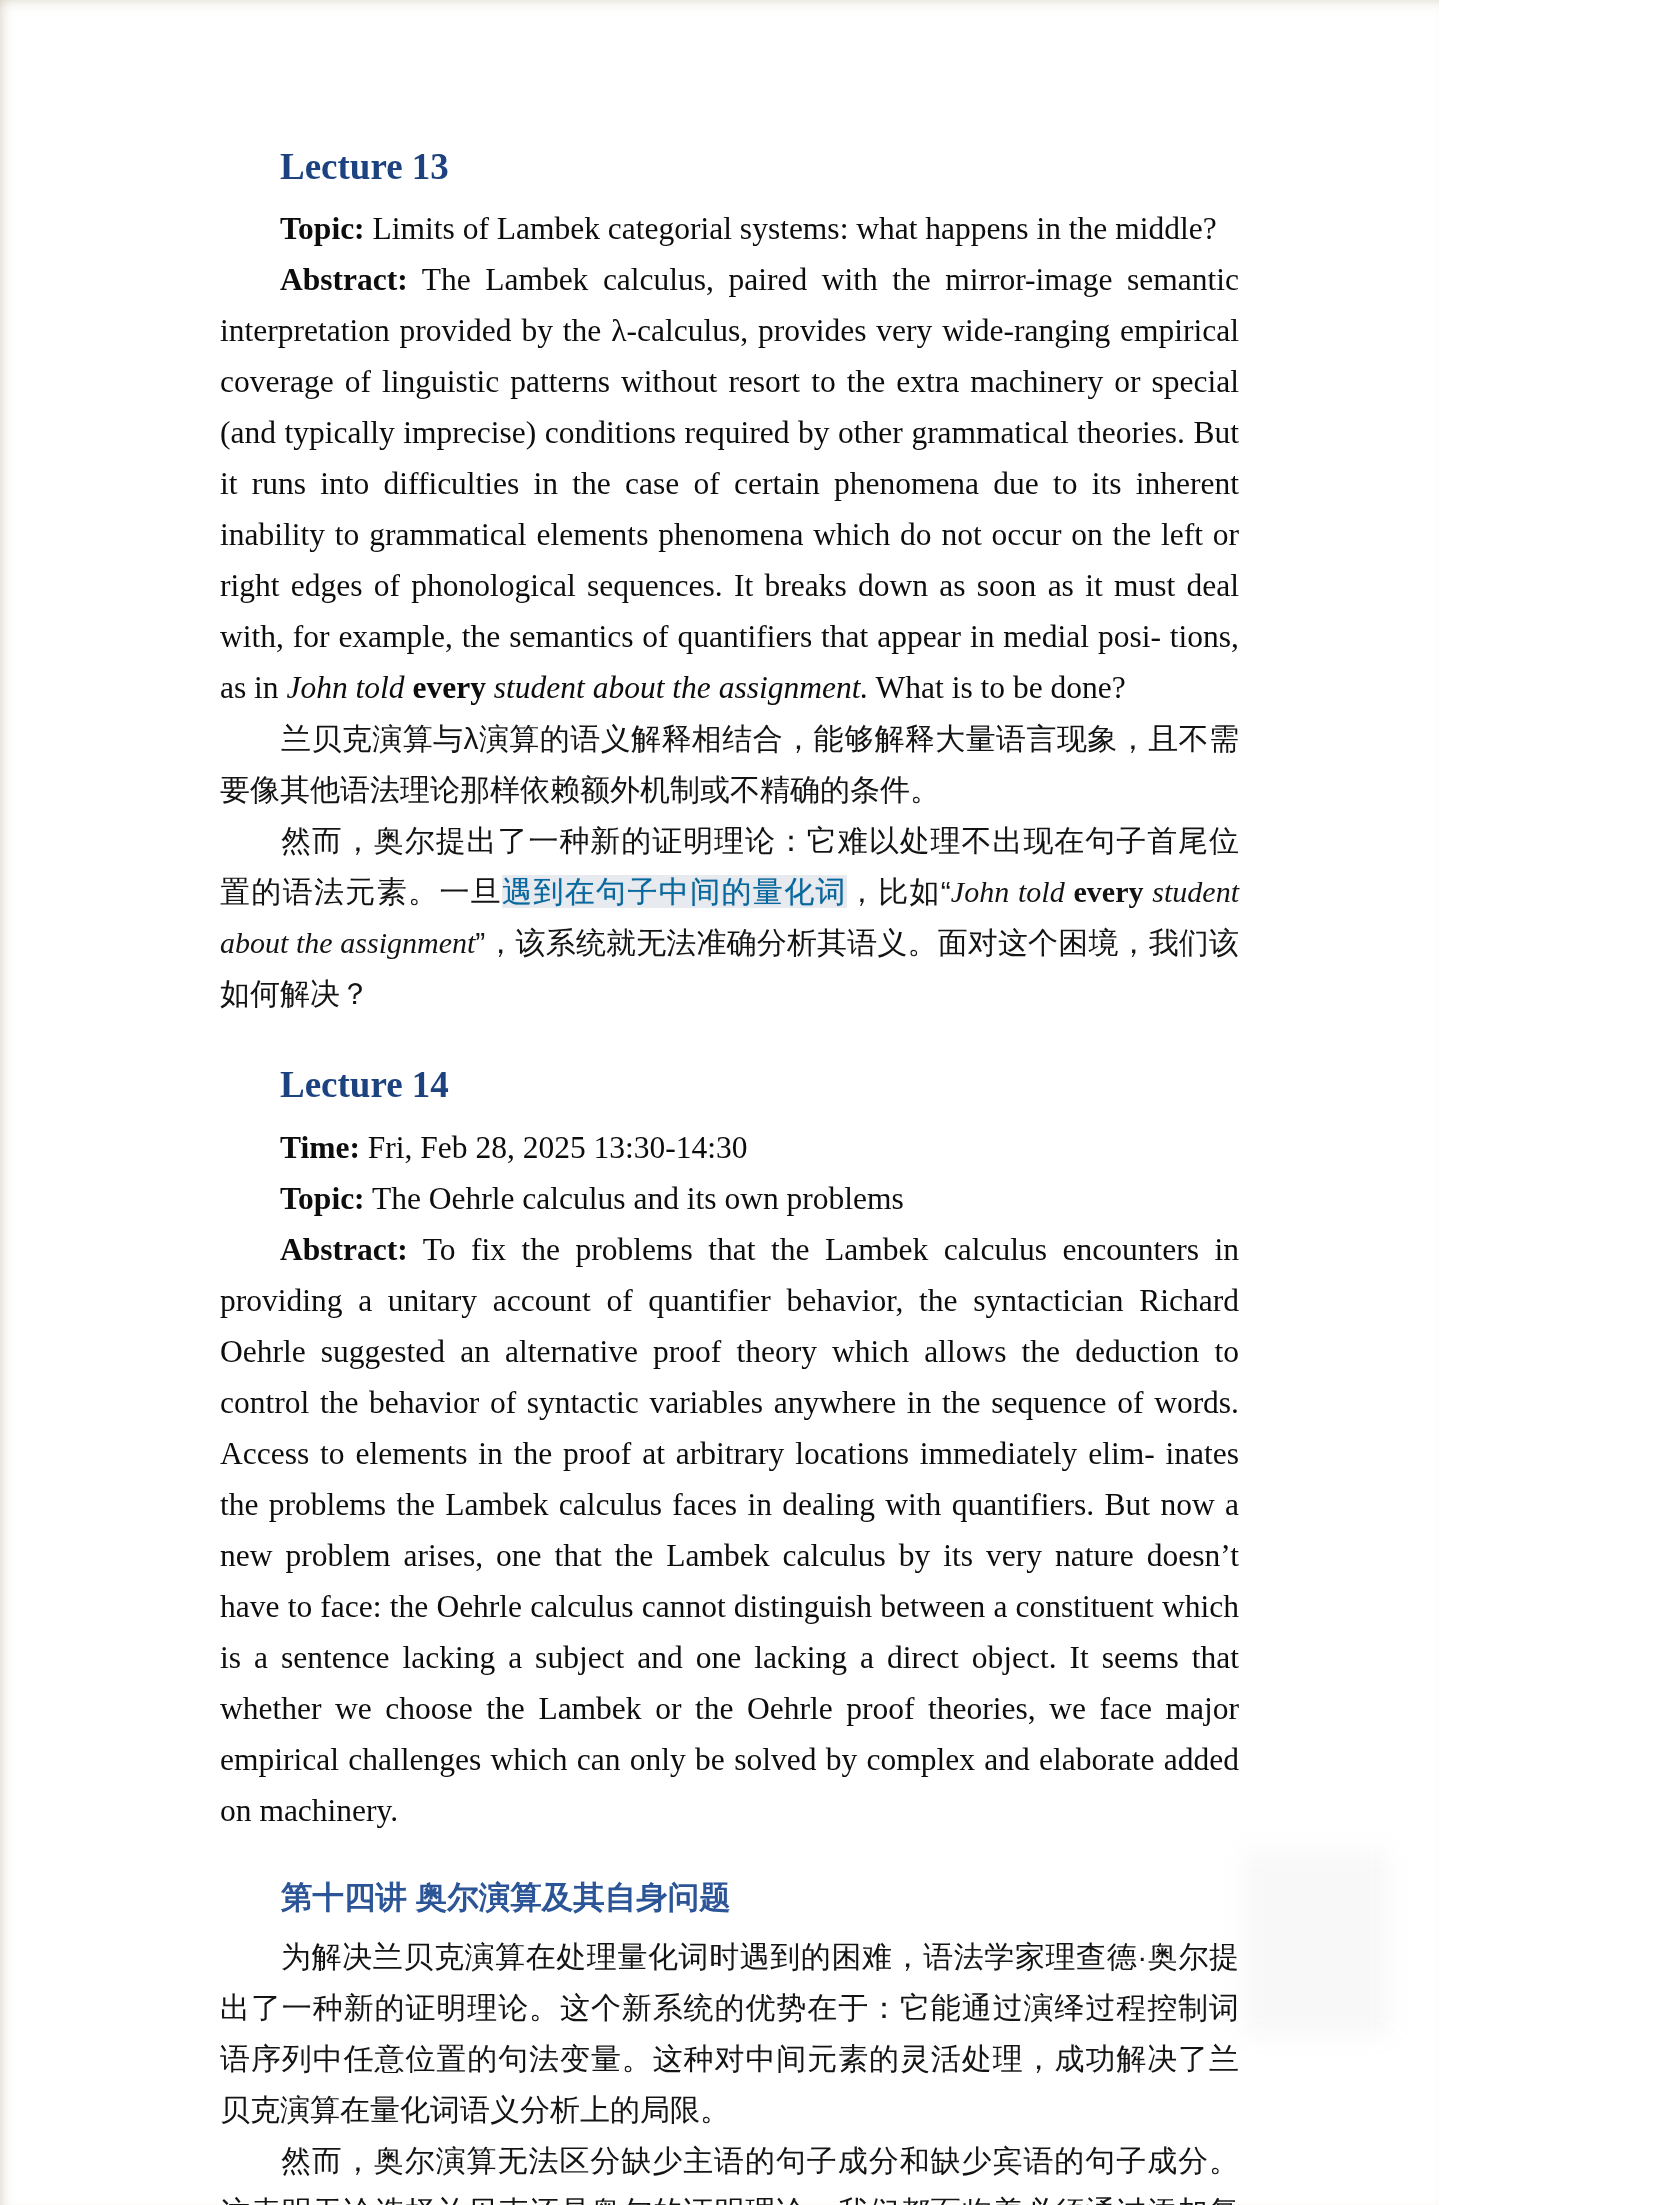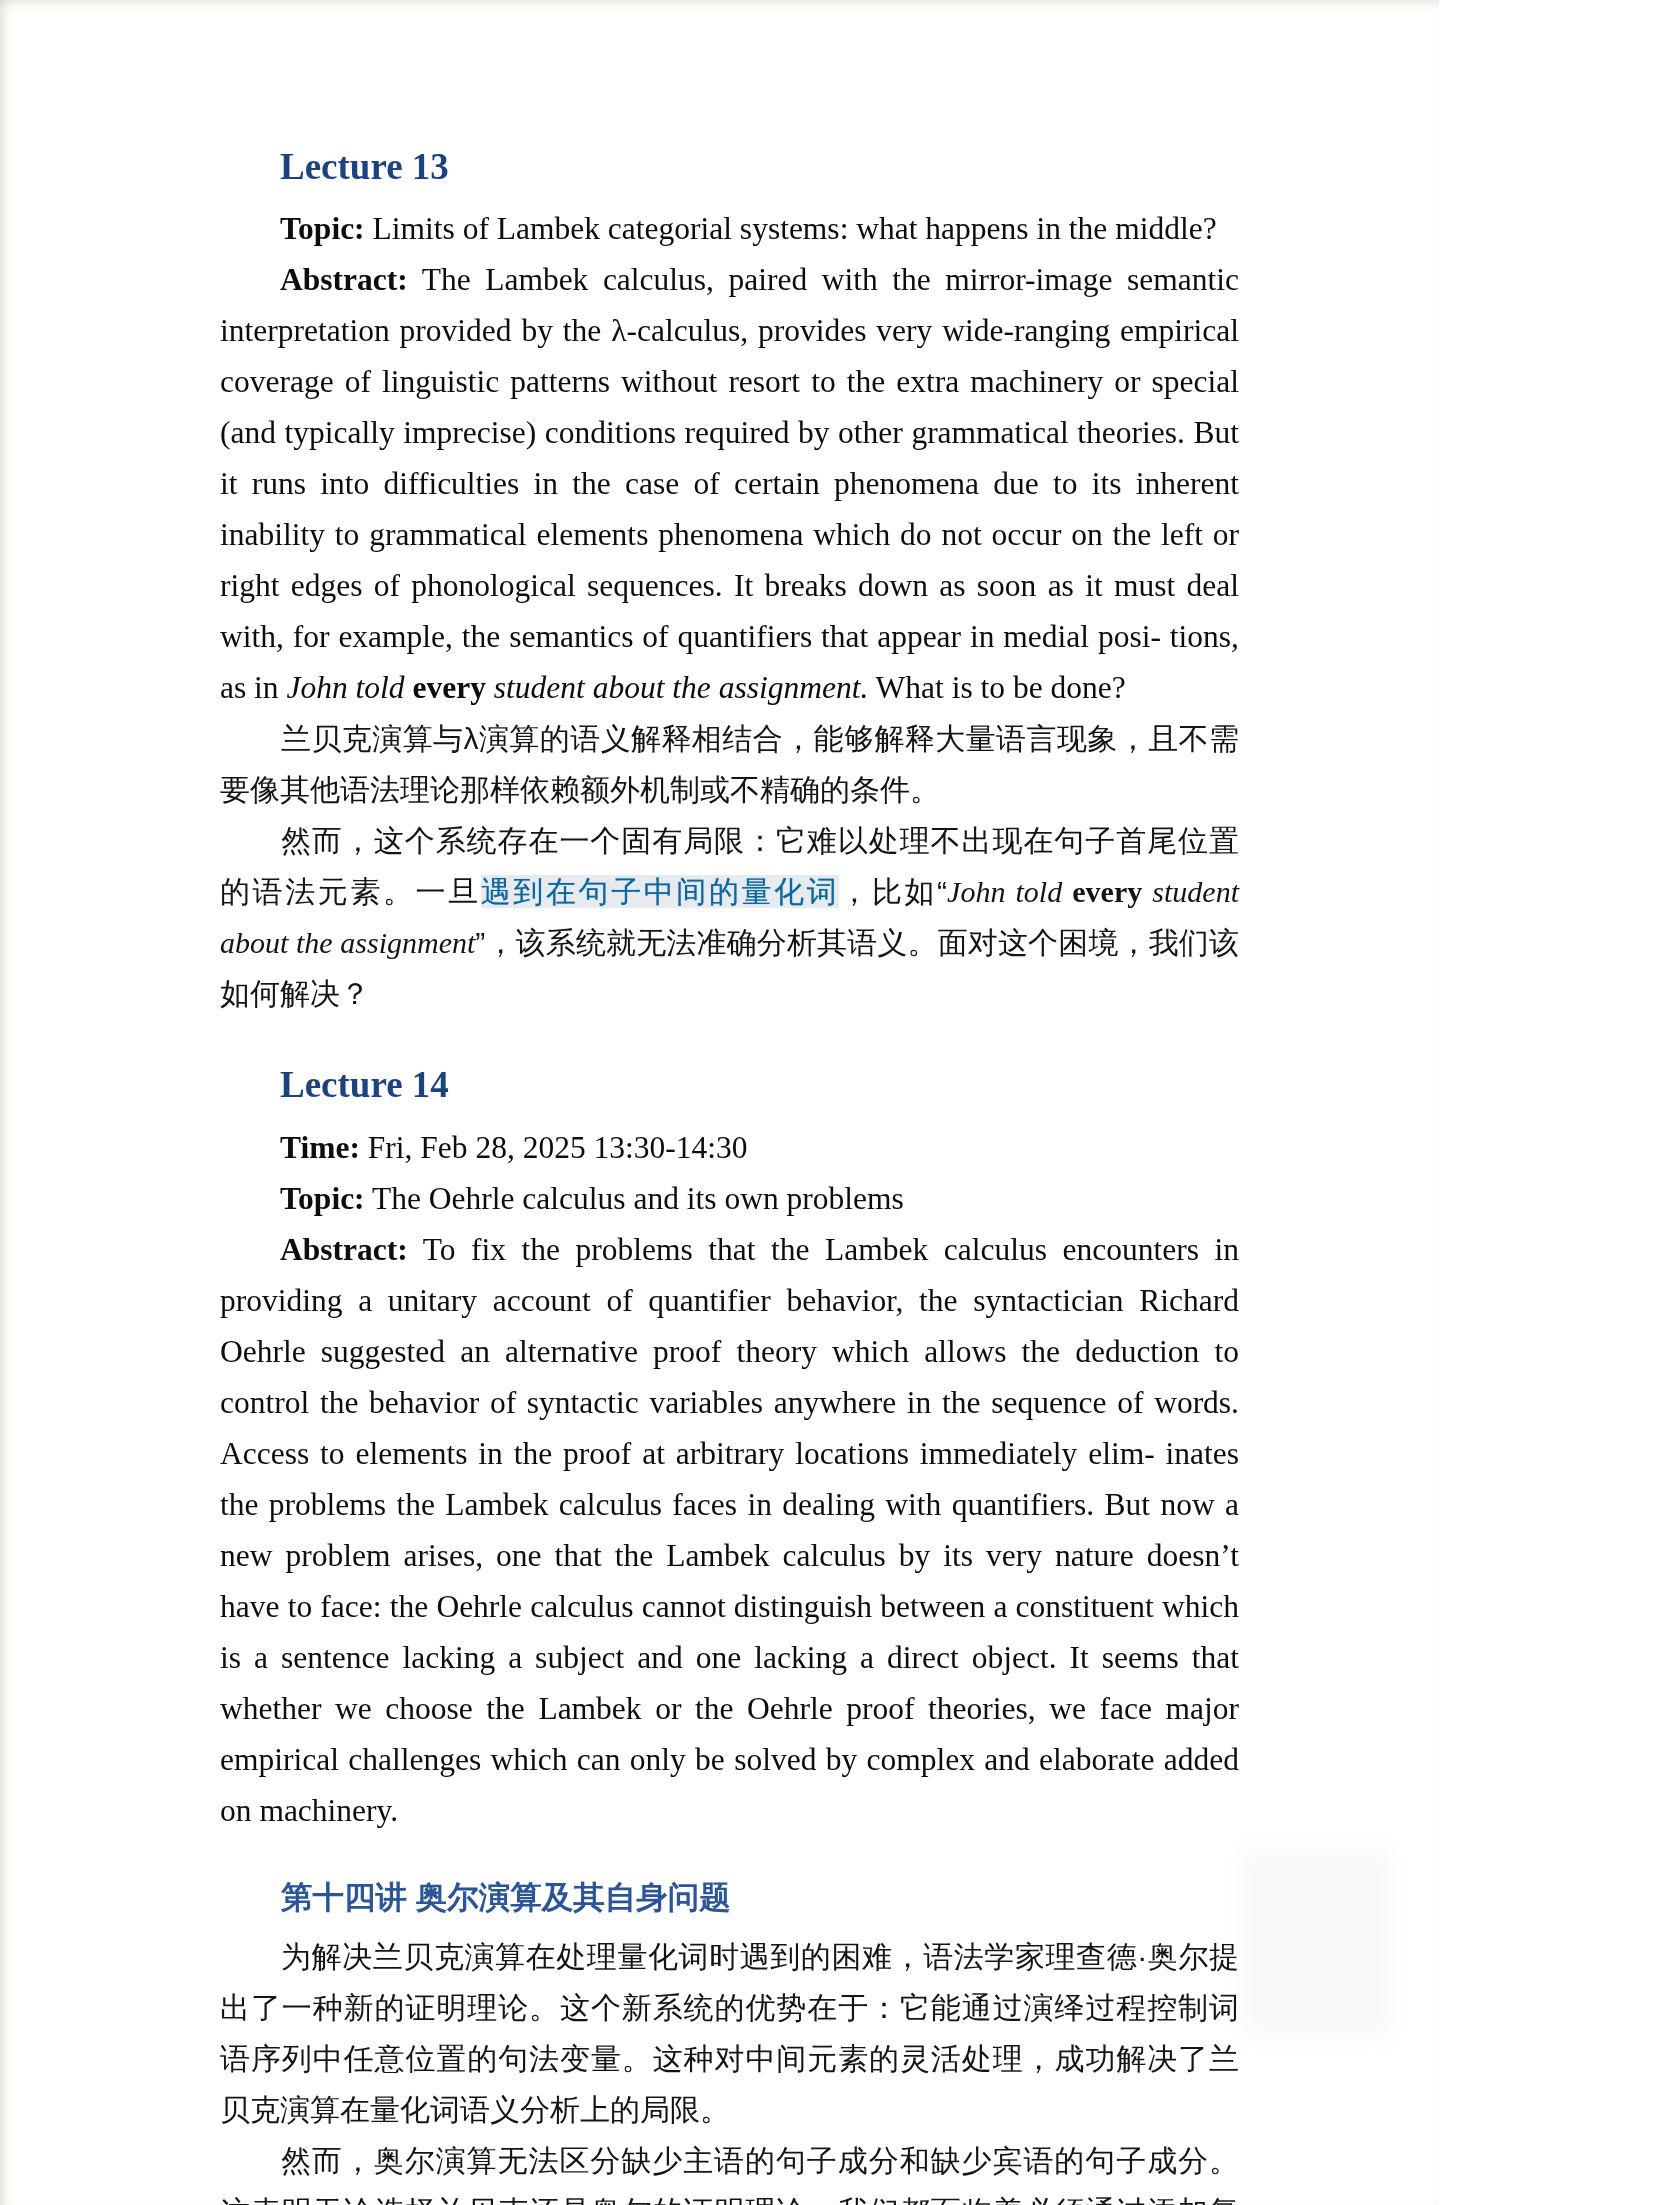--- a/index.html
+++ b/index.html
@@ -91,21 +91,21 @@
       <h1 class="lec-title">Lecture 13</h1>
       <p class="meta">
         <b>Topic:</b>
         <span>Limits of Lambek categorial systems: what happens in the middle?</span>
       </p>
       <p class="abstract">
         <b>Abstract:</b>
         <span><span>The Lambek calculus, paired with the mirror-image semantic interpretation provided by the λ-calculus, provides very wide-ranging empirical coverage of linguistic patterns without resort to the extra machinery or special (and typically imprecise) conditions required by other grammatical theories. But it runs into difficulties in the case of certain phenomena due to its inherent inability to grammatical elements phenomena which do not occur on the left or right edges of phonological sequences.  It breaks down as soon as it must deal with, for example, the semantics of quantifiers that appear in medial posi- tions, as in </span><span class="seg-i">John told </span><span class="seg-bi">every</span><span class="seg-i"> student about the assignment.</span><span> What is to be done?</span></span>
       </p>
       <p class="cjk">兰贝克演算与λ演算的语义解释相结合，能够解释大量语言现象，且不需要像其他语法理论那样依赖额外机制或不精确的条件。</p>
-      <p class="cjk"><span>然而，这个系统存在一个固有局限：它难以处理不出现在句子首尾位置的语法元素。一旦</span><span class="seg-hl">遇到在句子中间的量化词</span><span>，比如“</span><span class="seg-i">John told </span><span class="seg-bi">every</span><span class="seg-i"> student about the assignment</span><span>”，该系统就无法准确分析其语义。面对这个困境，我们该如何解决？</span></p>
+      <p class="cjk"><span>然而，奥尔提出了一种新的证明理论：它难以处理不出现在句子首尾位置的语法元素。一旦</span><span class="seg-hl">遇到在句子中间的量化词</span><span>，比如“</span><span class="seg-i">John told </span><span class="seg-bi">every</span><span class="seg-i"> student about the assignment</span><span>”，该系统就无法准确分析其语义。面对这个困境，我们该如何解决？</span></p>
     </section>
 
     <section class="lec-14">
       <h1 class="lec-title">Lecture 14</h1>
       <p class="meta">
         <b>Time:</b>
         <span>Fri, Feb 28, 2025 13:30-14:30</span>
       </p>
       <p class="meta">
         <b>Topic:</b>

